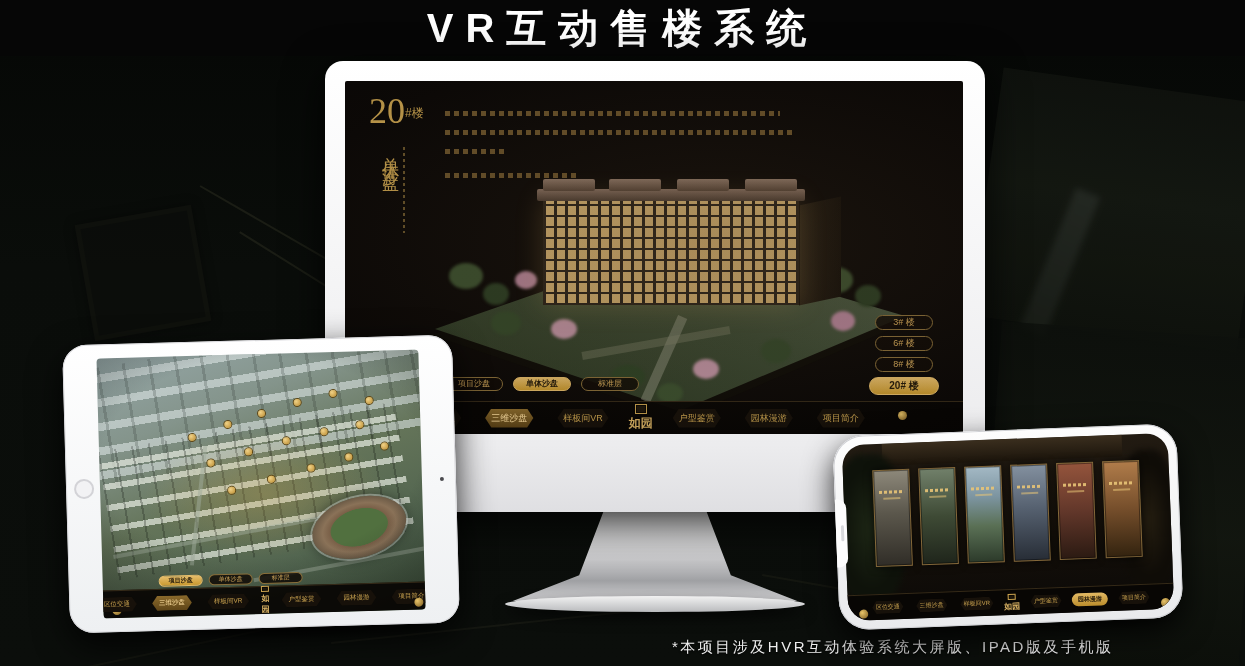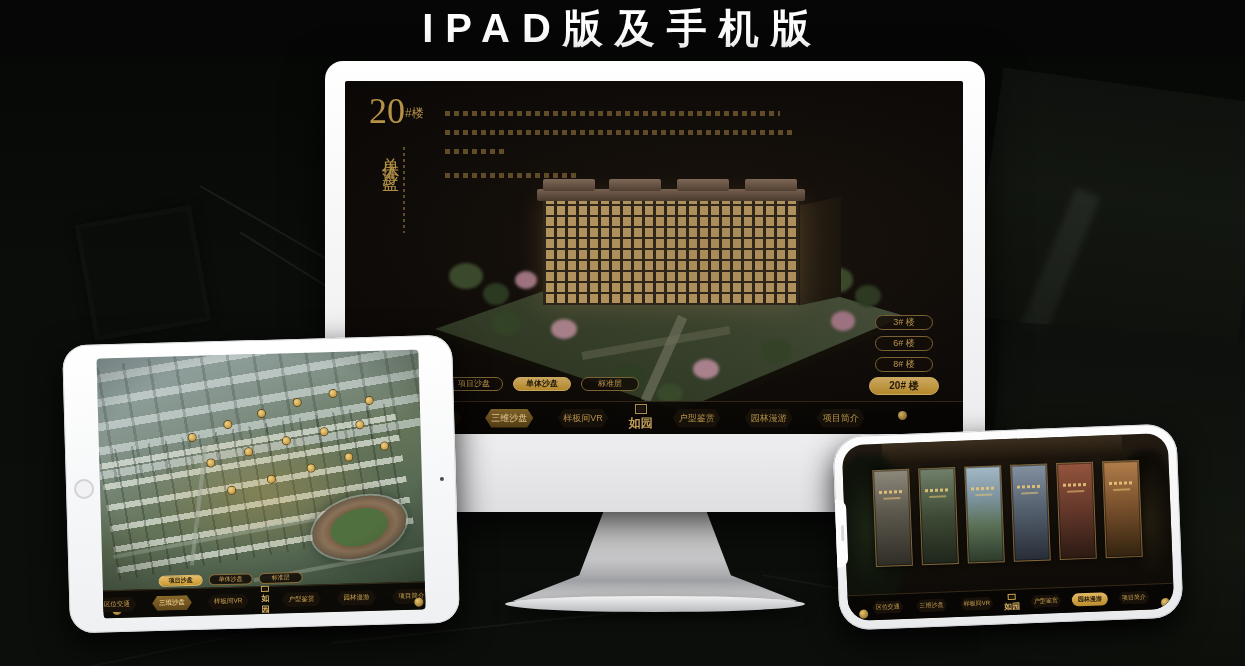--- a/index.html
+++ b/index.html
@@ -224,21 +224,21 @@
   <div class="bg-block bg-plaque"></div>
   <div class="bg-block bg-river"></div>
   <div class="bg-block bg-city"></div>
   <div class="bg-road r1"></div>
   <div class="bg-road r2"></div>
   <div class="bg-road r3"></div>
   <div class="bg-road r4"></div>
   <div class="bg-road r5"></div>
 
   <div class="title-bar">
-    <div class="t">IPAD版及手机版</div>
+    <div class="t">VR互动售楼系统</div>
   </div>
 
   <div class="m-stand-neck"></div>
   <div class="m-stand-base"></div>
   <div class="monitor">
     <div class="m-screen">
 
       <div class="m-head">
         <span class="num">20</span><span class="unit">#楼</span>
       </div>
@@ -384,13 +384,14 @@
         </span>
         <span class="medal">户型鉴赏</span>
         <span class="medal phone-active">园林漫游</span>
         <span class="medal">项目简介</span>
         <span class="end-r"><span class="scroll-icon"></span></span>
       </div>
     </div>
     <div class="p-notch"></div>
   </div>
 
+  <div class="footnote">*本项目涉及HVR互动体验系统大屏版、IPAD版及手机版</div>
 </div>
 
 </body></html>

